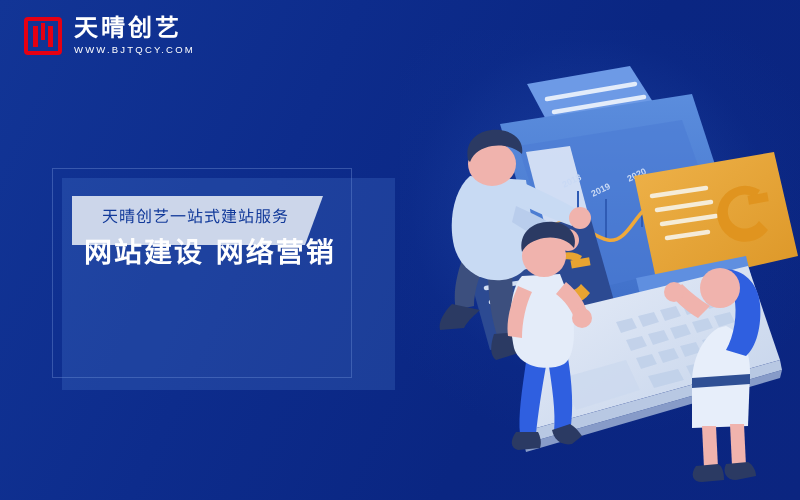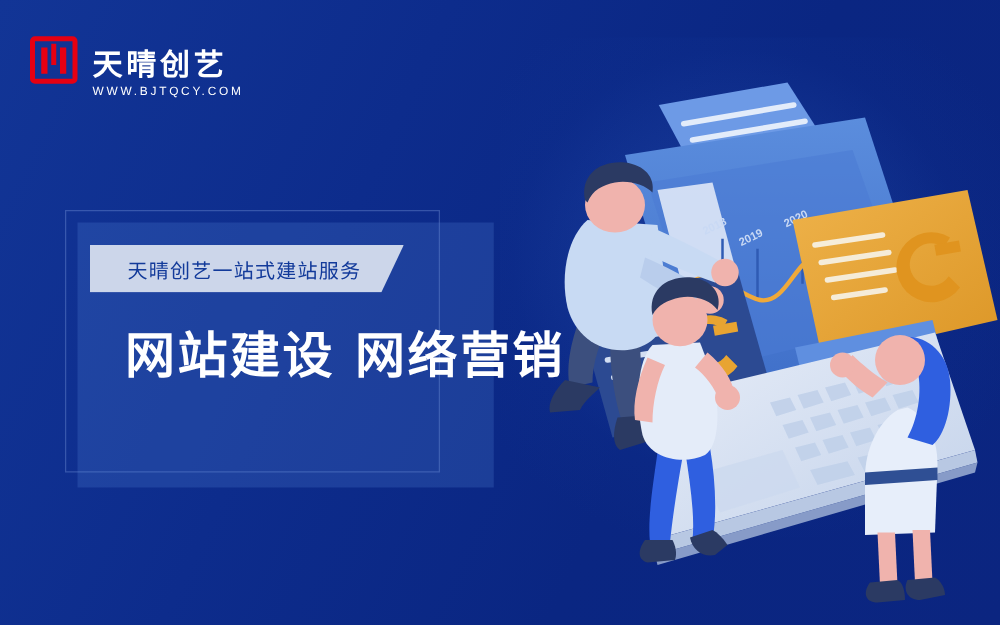--- a/index.html
+++ b/index.html
@@ -38,21 +38,21 @@
   }
   .logo-mark .bar-l{
     position:absolute;left:9px;top:9px;width:5px;height:21px;background:#e60012;
   }
   .logo-mark .bar-m{
     position:absolute;left:17px;top:6px;width:4px;height:17px;background:#e60012;
   }
   .logo-mark .bar-r{
     position:absolute;left:24px;top:9px;width:5px;height:21px;background:#e60012;
   }
-  .logo-text{display:flex;flex-direction:column;justify-content:flex-start;margin-top:24px;}
+  .logo-text{display:flex;flex-direction:column;justify-content:flex-start;}
   .logo-cn{
     font-family:"DejaVu Sans","Liberation Sans",sans-serif;
     font-size:24px;font-weight:bold;color:#ffffff;letter-spacing:3px;line-height:1.05;
   }
   .logo-url{
     font-size:9.5px;font-weight:normal;color:#ffffff;letter-spacing:2.2px;
     margin-top:3px;
   }
 
   
@@ -62,35 +62,35 @@
     box-sizing:border-box;
   }
   .panel-fill{
     position:absolute;left:62px;top:178px;width:333px;height:212px;
     background:rgba(90,140,225,0.22);
   }
 
   .tagline{
     position:absolute;left:72px;top:196px;
     height:38px;
-    padding:0 34px 0 30px;
+    padding:0 34px 11px 30px;
     display:flex;align-items:center;
     background:#ccd6ea;
     clip-path:polygon(0 0, 100% 0, calc(100% - 18px) 100%, 0 100%);
   }
   .tagline span{
     font-family:"DejaVu Sans","Liberation Sans",sans-serif;
     font-size:16px;color:#123a9a;letter-spacing:1px;white-space:nowrap;
   }
 
   .headline{
-    position:absolute;left:84px;top:252px;
-    font-family:"DejaVu Sans","Liberation Sans",sans-serif;
-    font-size:40px;font-weight:bold;color:#ffffff;
-    letter-spacing:2px;white-space:nowrap;margin-left:16px;
+    position:absolute;left:84px;top:230px;
+    font-family:"DejaVu Sans","Liberation Sans",sans-serif;
+    font-size:28px;font-weight:bold;color:#ffffff;
+    letter-spacing:2px;white-space:nowrap;
   }
 
   .desc{
     position:absolute;left:84px;top:306px;
     font-family:"DejaVu Sans","Liberation Sans",sans-serif;
     font-size:15px;color:#ffffff;line-height:30px;letter-spacing:0.5px;
   }
   .desc .l2{margin-left:-2px;}
 
   

